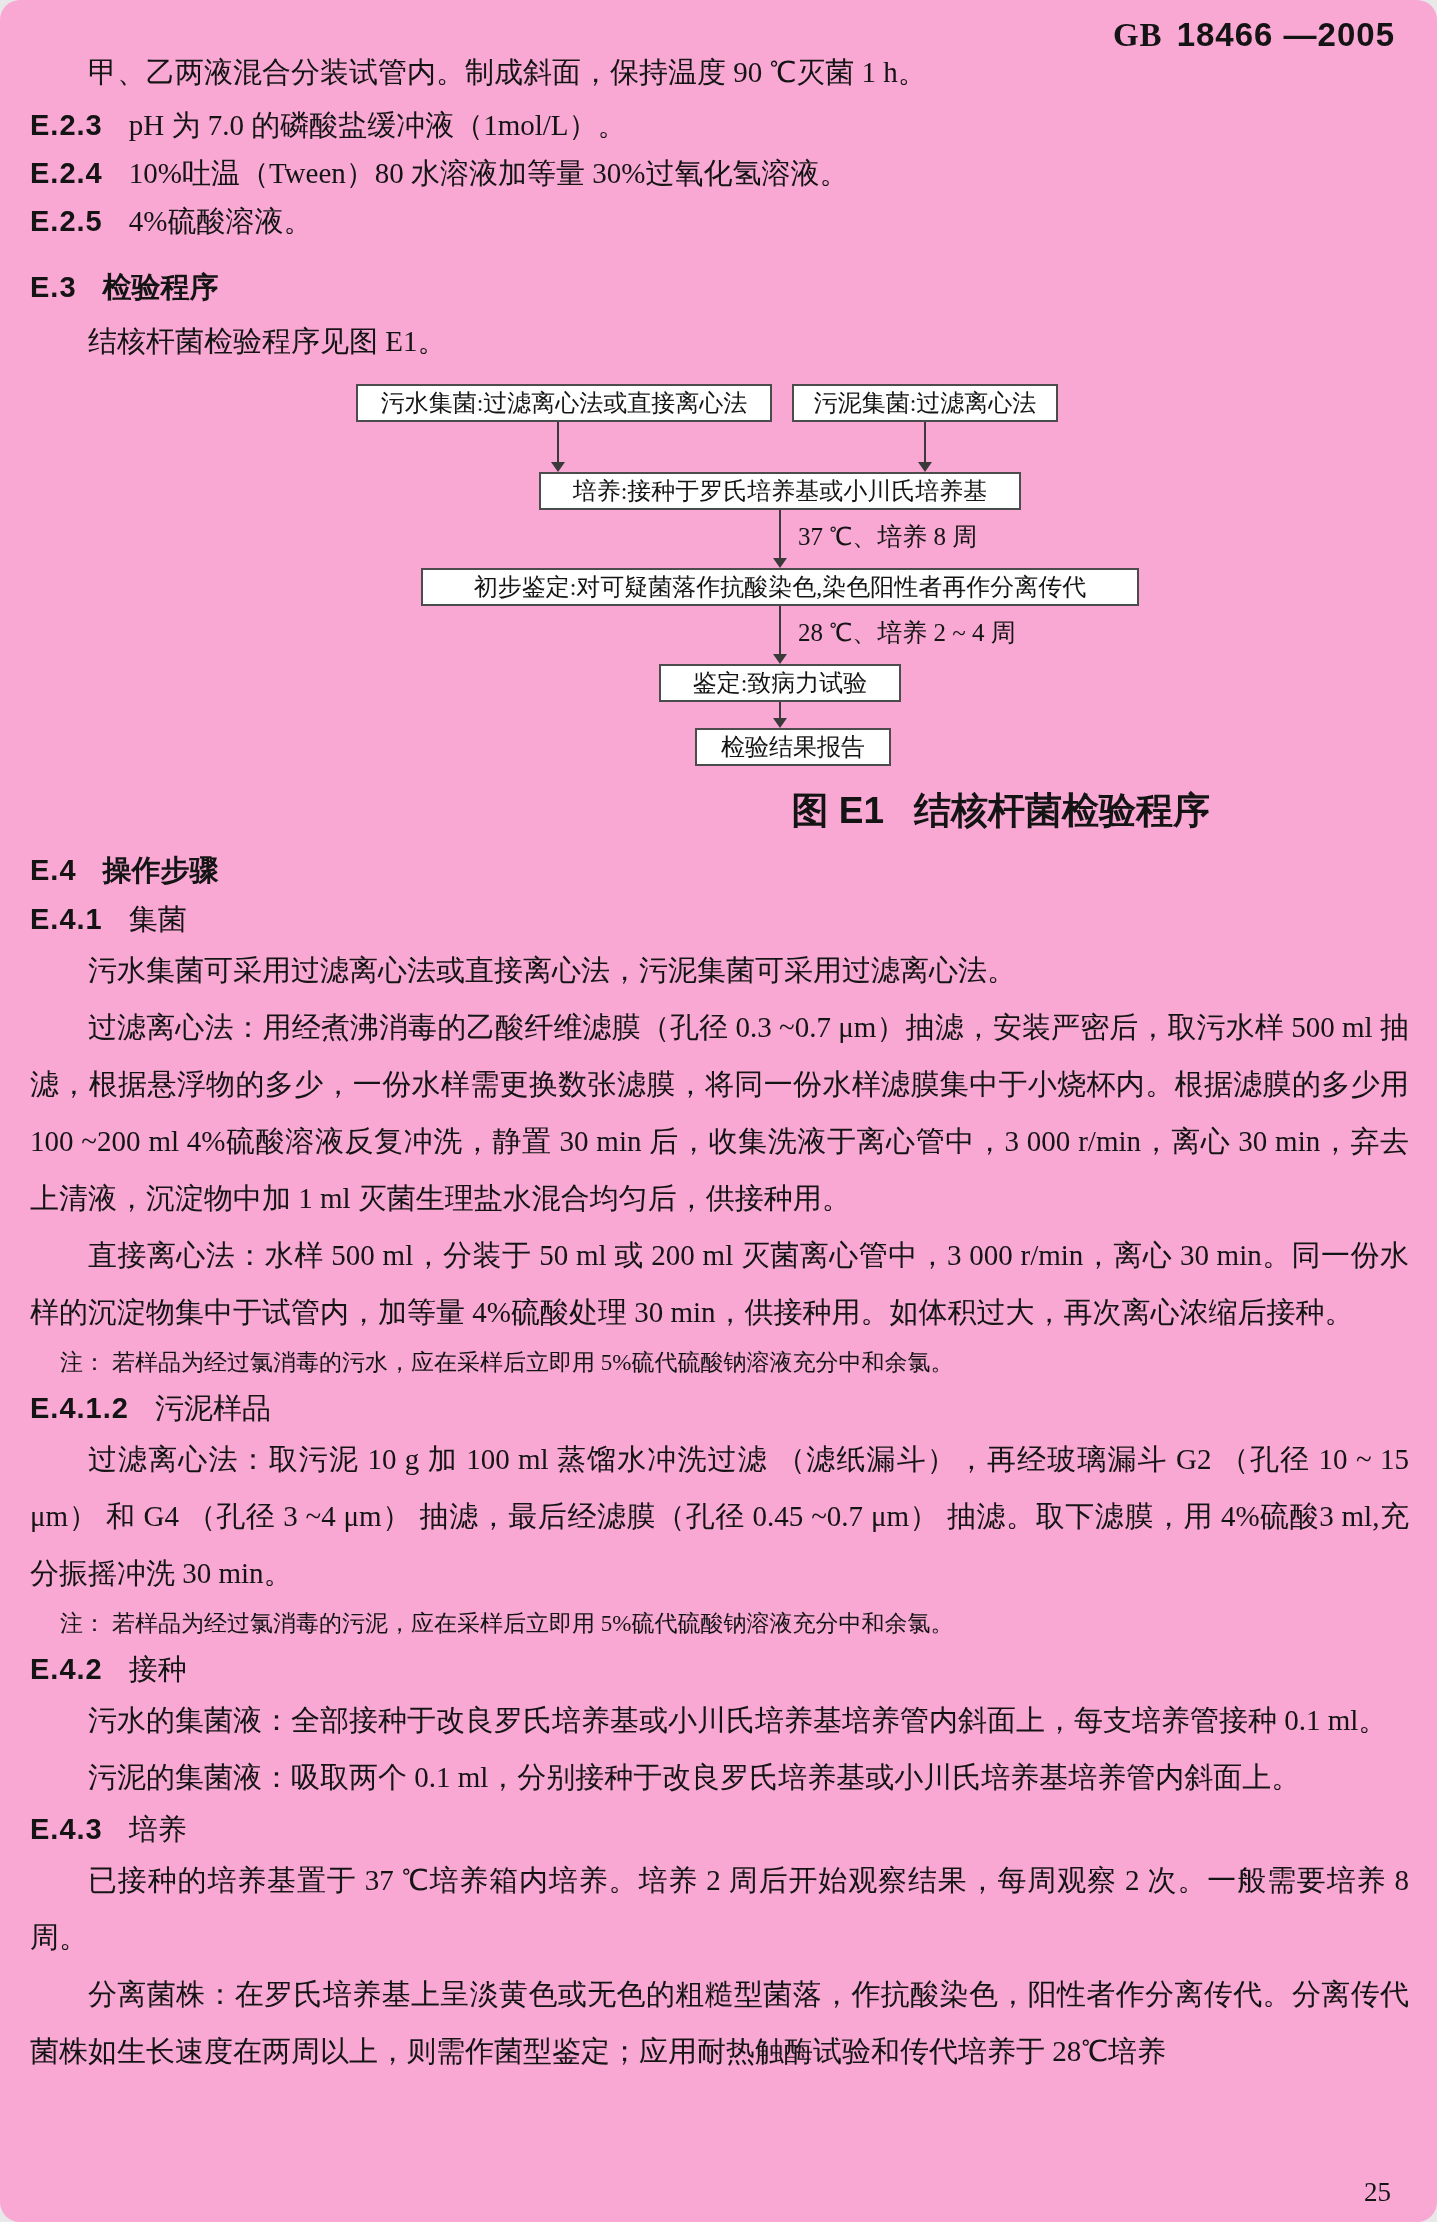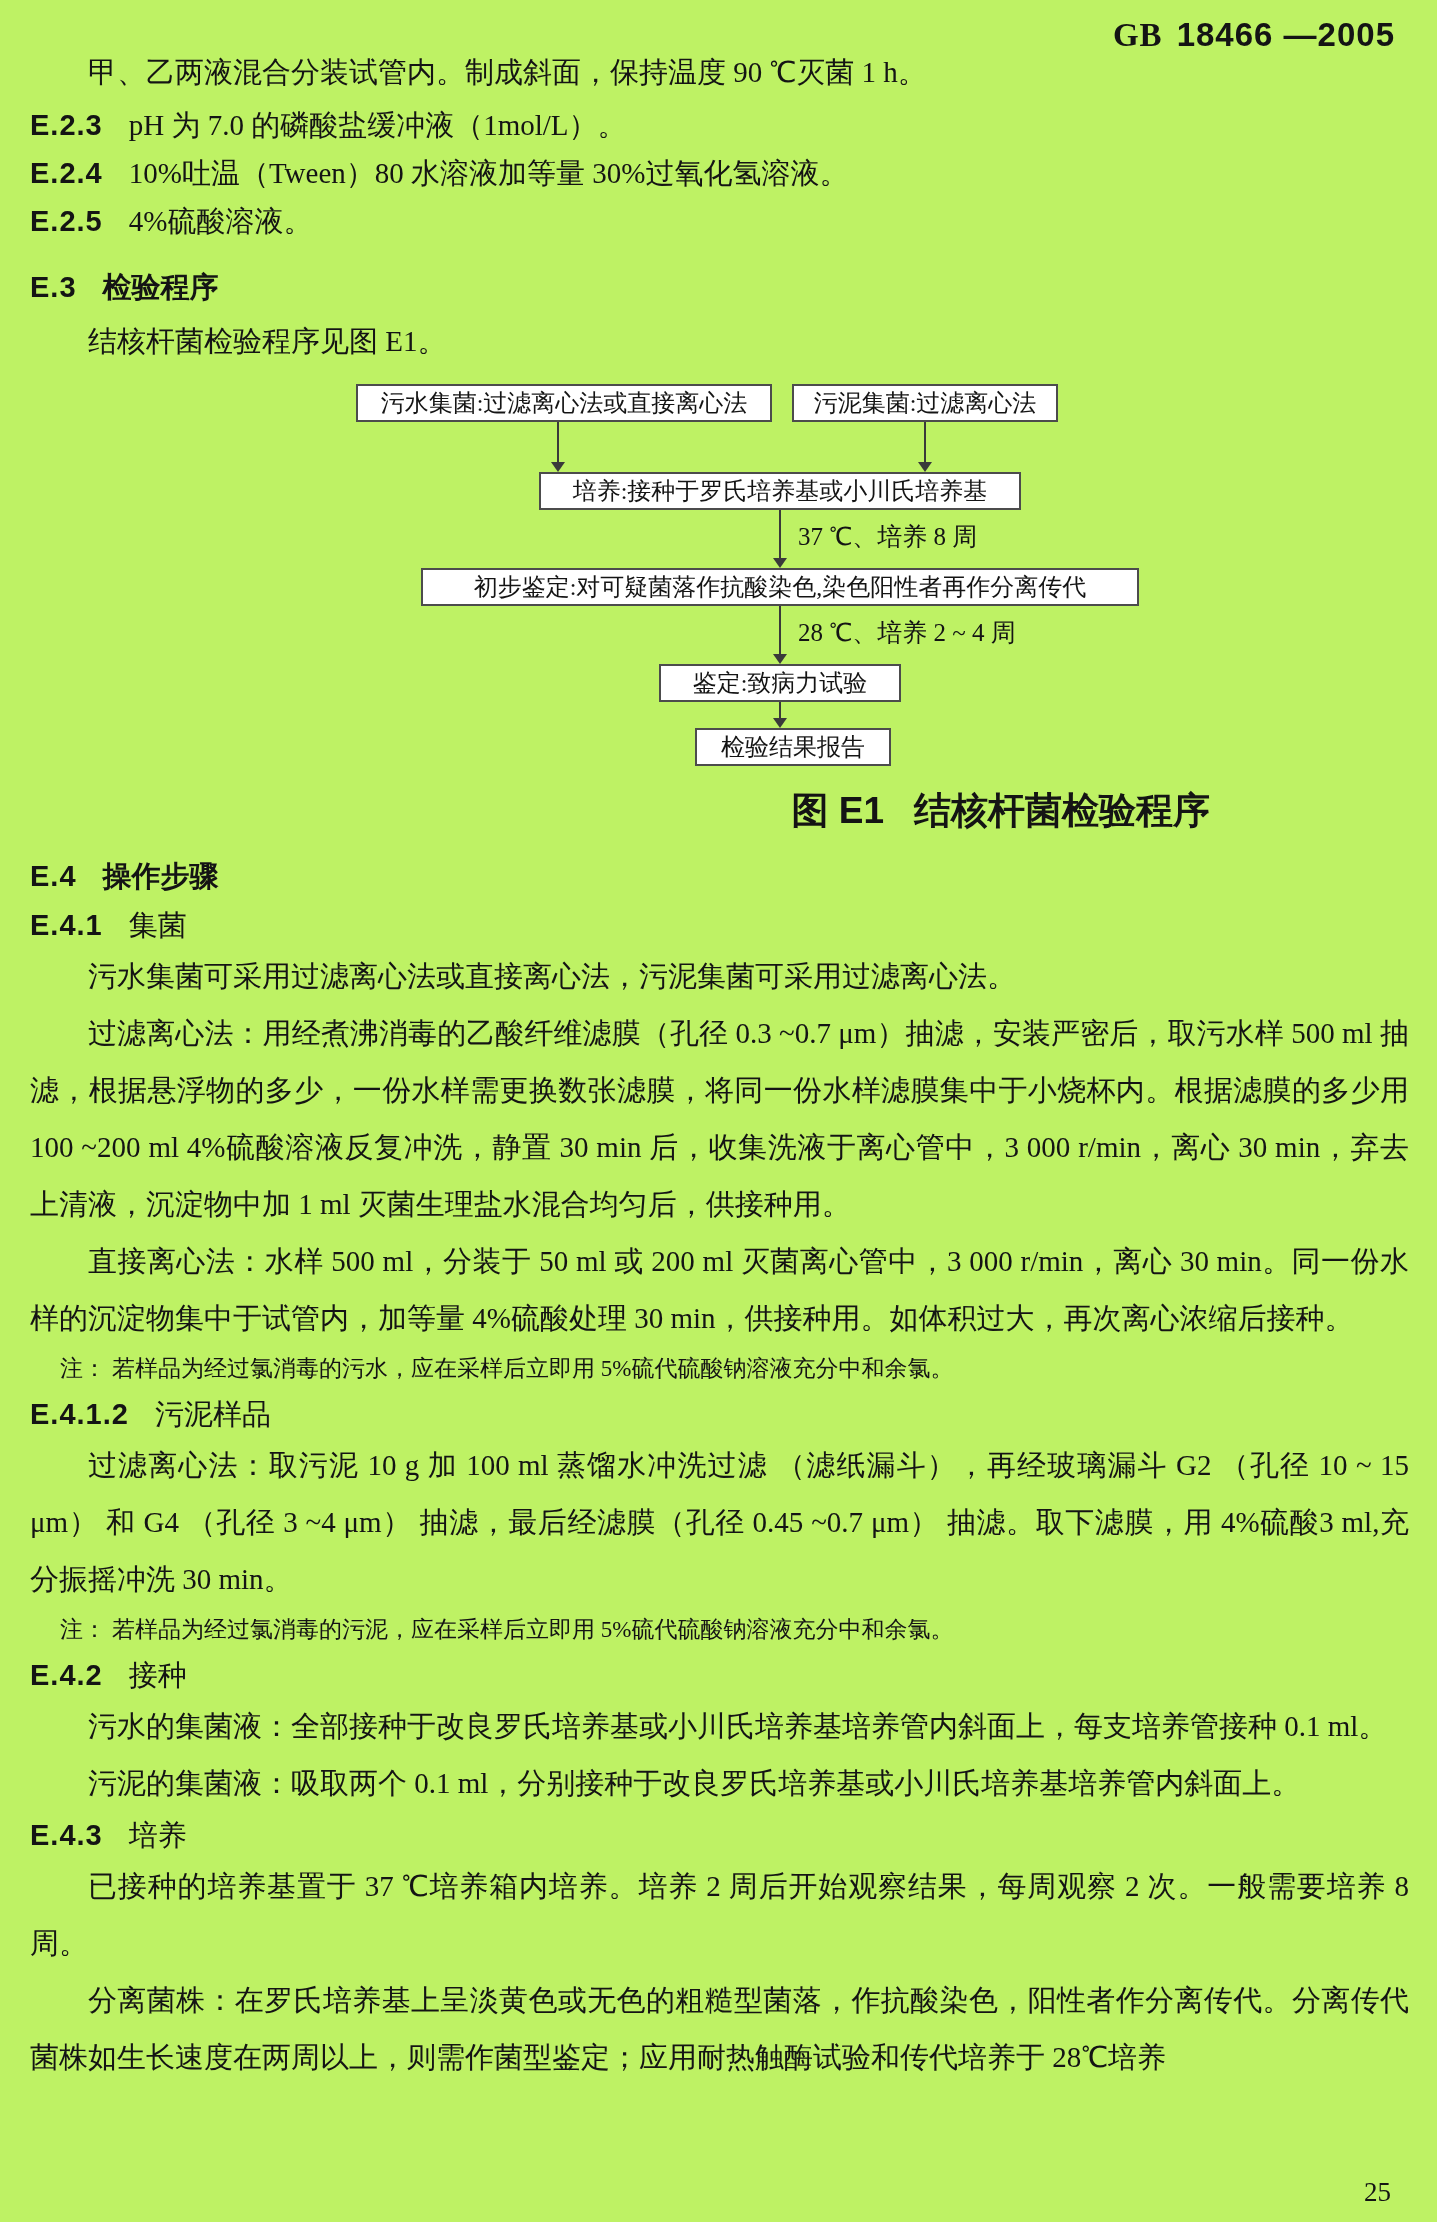--- a/index.html
+++ b/index.html
@@ -1,23 +1,24 @@
 <!DOCTYPE html>
 <html><head>
 <meta charset="utf-8">
 <style>
   html,body{margin:0;padding:0;background:#e8e8e8;}
   .page{
     position:relative;
     width:1437px;height:2222px;
-    background:#bef264;
+    background:#f9a8d4;
     color:#141414;
     font-family:"Liberation Serif", serif;
     overflow:hidden;
     margin:0 auto;
+    border-radius:20px;
   }
   .doc-header{
     position:absolute;top:16px;right:42px;
     font-size:33px;font-weight:bold;
     letter-spacing:1px;
     white-space:nowrap;
   }
   .doc-header .gb{font-family:"Liberation Serif",serif;margin-right:14px;}
   .doc-header .code{font-family:"Liberation Sans",sans-serif;font-weight:bold;}
   .content{
@@ -141,21 +142,21 @@
       <div class="fbox" style="left:349px;top:280px;width:242px;">鉴定:致病力试验</div>
 
       <div class="vline" style="left:469px;top:318px;height:17px;"></div>
       <div class="ahead" style="left:463px;top:334px;"></div>
 
       <div class="fbox" style="left:385px;top:344px;width:196px;">检验结果报告</div>
     </div>
 
     <div class="fig-caption"><span class="capnum">图 E1</span><span>结核杆菌检验程序</span></div>
 
-    <p class="h2" style="margin-top:26px;"><span class="h2num">E.4</span><span>操作步骤</span></p>
+    <p class="h2" style="margin-top:20px;"><span class="h2num">E.4</span><span>操作步骤</span></p>
 
     <p class="h3"><span class="cnum">E.4.1</span><span>集菌</span></p>
     <p class="para">污水集菌可采用过滤离心法或直接离心法，污泥集菌可采用过滤离心法。</p>
 
     <p class="para">过滤离心法：用经煮沸消毒的乙酸纤维滤膜（孔径 0.3 ~0.7 μm）抽滤，安装严密后，取污水样 500 ml 抽滤，根据悬浮物的多少，一份水样需更换数张滤膜，将同一份水样滤膜集中于小烧杯内。根据滤膜的多少用 100 ~200 ml 4%硫酸溶液反复冲洗，静置 30 min 后，收集洗液于离心管中，3 000 r/min，离心 30 min，弃去上清液，沉淀物中加 1 ml 灭菌生理盐水混合均匀后，供接种用。</p>
     <p class="para">直接离心法：水样 500 ml，分装于 50 ml 或 200 ml 灭菌离心管中，3 000 r/min，离心 30 min。同一份水样的沉淀物集中于试管内，加等量 4%硫酸处理 30 min，供接种用。如体积过大，再次离心浓缩后接种。</p>
     <p class="note"><span class="note-label">注：</span><span>若样品为经过氯消毒的污水，应在采样后立即用 5%硫代硫酸钠溶液充分中和余氯。</span></p>
 
     <p class="h3"><span class="cnum">E.4.1.2</span><span>污泥样品</span></p>
     <p class="para">过滤离心法：取污泥 10 g 加 100 ml 蒸馏水冲洗过滤 （滤纸漏斗），再经玻璃漏斗 G2 （孔径 10 ~ 15 μm） 和 G4 （孔径 3 ~4 μm） 抽滤，最后经滤膜（孔径 0.45 ~0.7 μm） 抽滤。取下滤膜，用 4%硫酸3 ml,充分振摇冲洗 30 min。</p>

